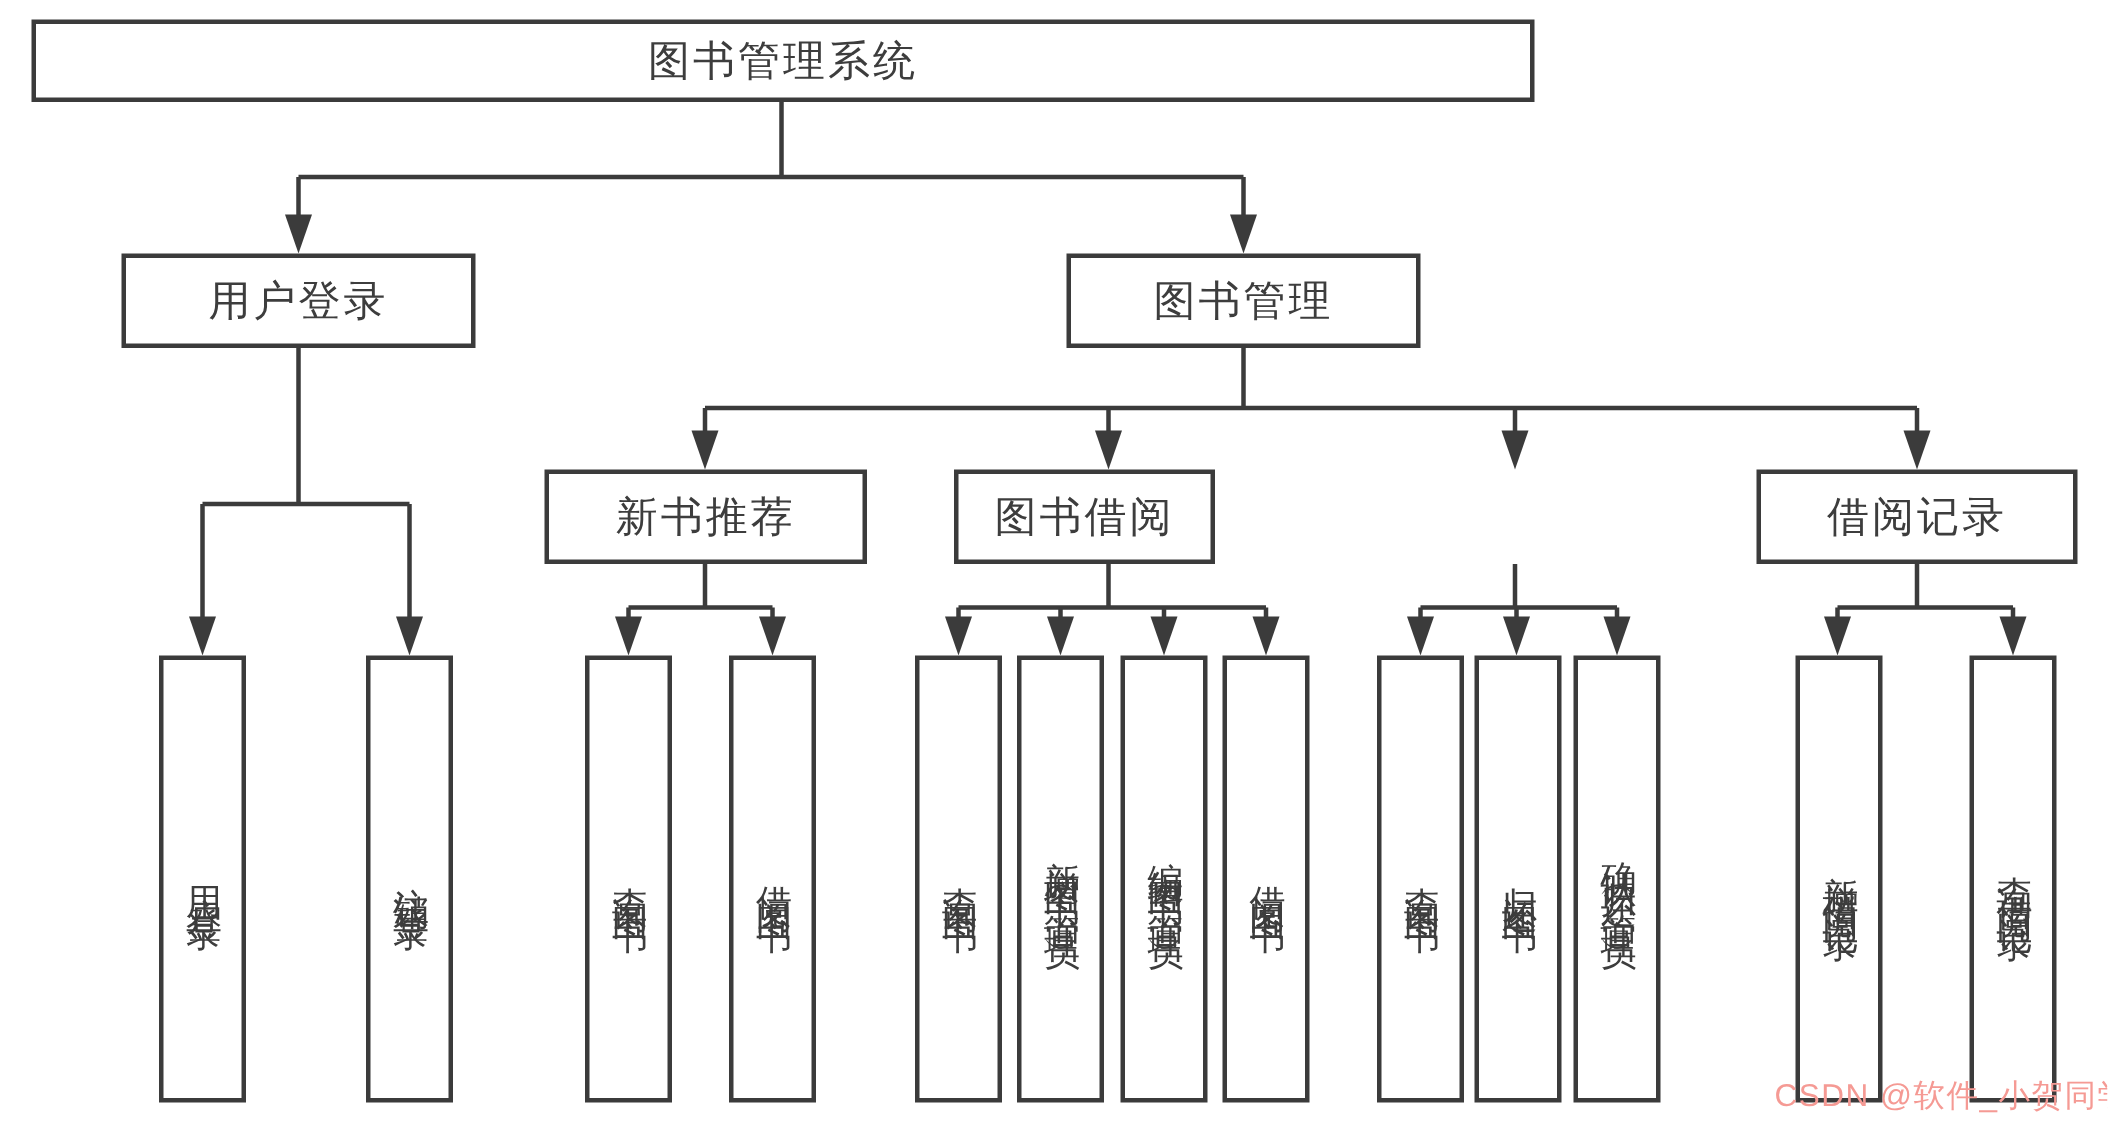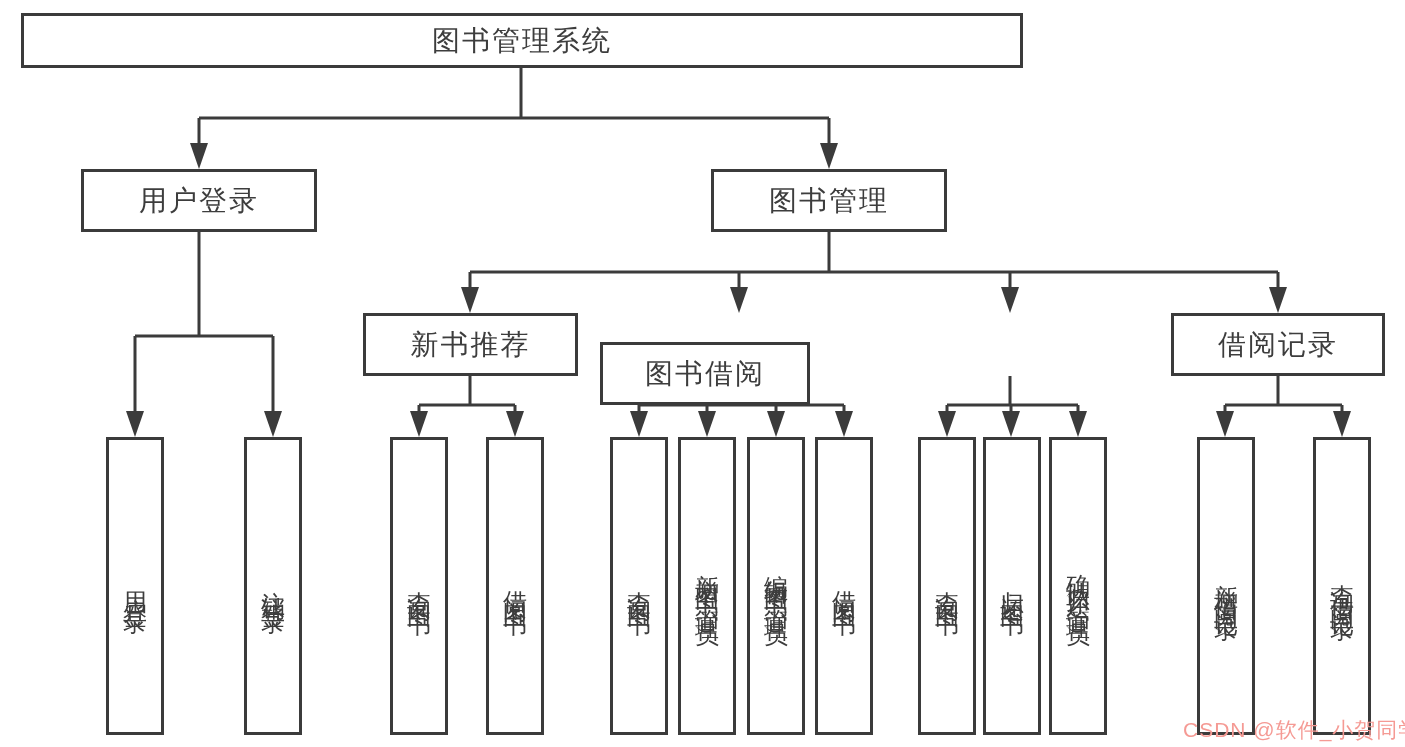--- a/index.html
+++ b/index.html
@@ -49,21 +49,21 @@
     writing-mode: vertical-rl;
     text-orientation: mixed;
     font-size: 24px;
     letter-spacing: 7px;
     line-height: 1;
   }
   .root-box   { left: 21px;  top: 13px;  width: 1002px; height: 55px; }
   .n-l1-0     { left: 81px;  top: 169px; width: 236px;  height: 63px; }
   .n-l1-1     { left: 711px; top: 169px; width: 236px;  height: 63px; }
   .n-l2-0     { left: 363px; top: 313px; width: 215px;  height: 63px; }
-  .n-l2-1     { left: 600px; top: 313px; width: 210px;  height: 63px; margin-top: 29px; }
+  .n-l2-1     { left: 636px; top: 313px; width: 174px;  height: 63px; }
   .n-l2-2     { left: 903px; top: 313px; width: 214px;  height: 63px; }
   .n-l2-3     { left: 1171px;top: 313px; width: 214px;  height: 63px; }
   .n-leaf-0  { left: 106px;  top: 437px; }
   .n-leaf-1  { left: 244px;  top: 437px; }
   .n-leaf-2  { left: 390px;  top: 437px; }
   .n-leaf-3  { left: 486px;  top: 437px; }
   .n-leaf-4  { left: 610px;  top: 437px; }
   .n-leaf-5  { left: 678px;  top: 437px; }
   .n-leaf-6  { left: 747px;  top: 437px; }
   .n-leaf-7  { left: 815px;  top: 437px; }

